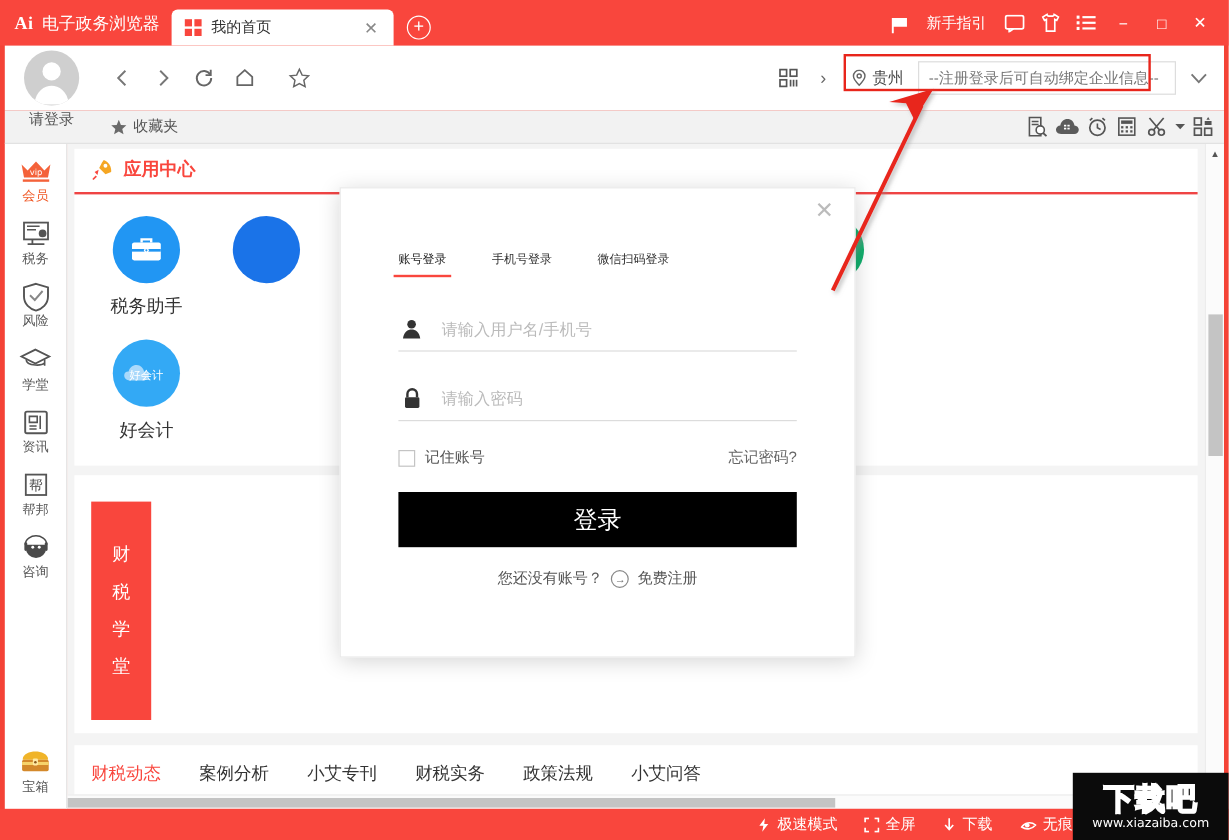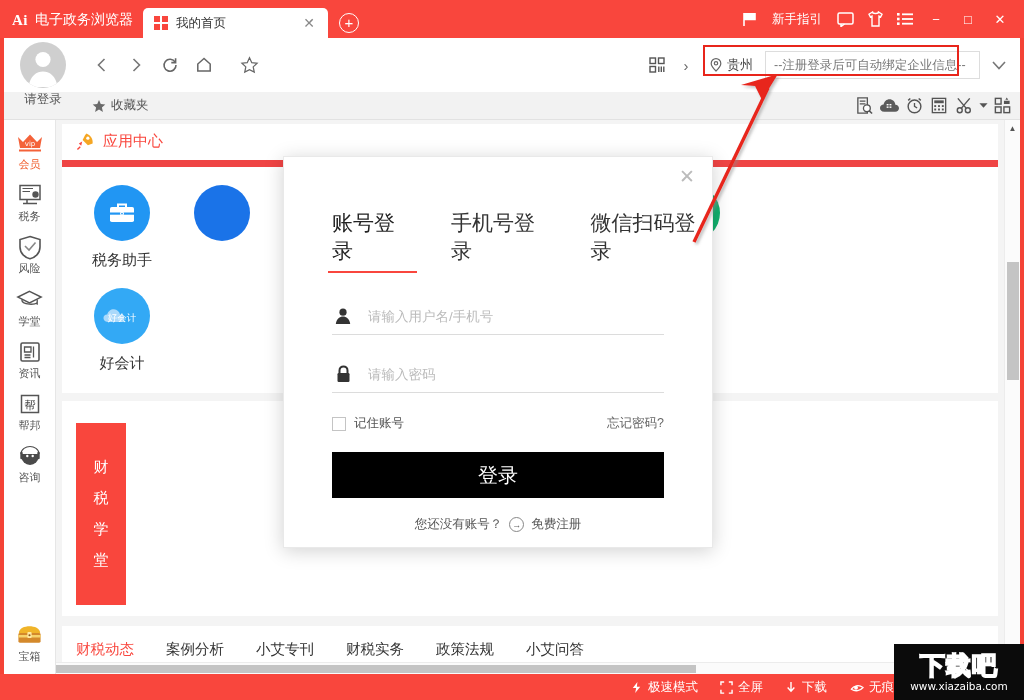--- a/index.html
+++ b/index.html
@@ -56,21 +56,21 @@
   .tab-close { color: #888; font-size: 14px; line-height: 1; padding: 2px 3px; }
   .newtab {
     width: 20px; height: 20px; border: 1.4px solid #fff; border-radius: 50%;
     color: #fff; font-size: 15px; line-height: 17px; text-align: center;
     margin: 0 0 5px 11px;
   }
   .title-right {
     margin-left: auto; display: flex; align-items: center; gap: 4px;
     padding: 0 10px 9px 0; color: #fff;
   }
-  .guide { display: flex; align-items: center; gap: 15px; font-size: 12.5px; margin-right: 6px; }
+  .guide { display: flex; align-items: flex-end; gap: 15px; font-size: 12.5px; margin-right: 6px; }
   .tb-ico {
     width: 26px; height: 20px; display: flex; align-items: center; justify-content: center;
     color: #fff;
   }
   .wbtn {
     width: 28px; height: 20px; display: flex; align-items: center; justify-content: center;
     color: #fff; font-size: 13px;
   }
 
   
@@ -157,21 +157,22 @@
   .page {
     position: absolute; left: 0; top: 0; right: 16px; bottom: 0;
     background: #f4f4f4; overflow: hidden;
   }
   .card {
     background: #fff; margin: 4px 6px 0 6px; padding: 0 0 14px 0;
   }
   .card-head {
     display: flex; align-items: flex-start; gap: 8px;
     padding: 8px 14px 9px 14px;
-    border-bottom: 7px solid #ef4444;
+    border-bottom: 2px solid #ef4444;
+    font-weight: bold;
   }
   .card-title { color: #f9463d; font-size: 15px; }
   .apps-row {
     display: flex; padding: 18px 0 6px 0;
   }
   .app {
     width: 100px; text-align: center; flex: none;
   }
   .app-ico {
     width: 56px; height: 56px; border-radius: 50%; margin: 0 auto;
@@ -227,21 +228,21 @@
   }
   .modal-close {
     position: absolute; right: 12px; top: 8px; width: 26px; height: 26px;
     color: #bbb; font-size: 19px; line-height: 24px; text-align: center;
   }
   .modal-tabs {
     display: flex; align-items: flex-end; gap: 38px;
     padding: 52px 0 0 48px;
   }
   .mtab {
-    font-size: 21px; color: #333; padding-bottom: 8px; position: relative;
+    font-size: 10px; color: #333; padding-bottom: 8px; position: relative;
   }
   .mtab.active { color: #222; }
   .mtab.active::after {
     content: ""; position: absolute; left: -4px; right: -4px; bottom: 0;
     height: 2.5px; background: #f9463d;
   }
   .field {
     display: flex; align-items: center; gap: 12px;
     margin: 0 48px; padding: 12px 0 9px 0;
     border-bottom: 1px solid #dcdcdc;

